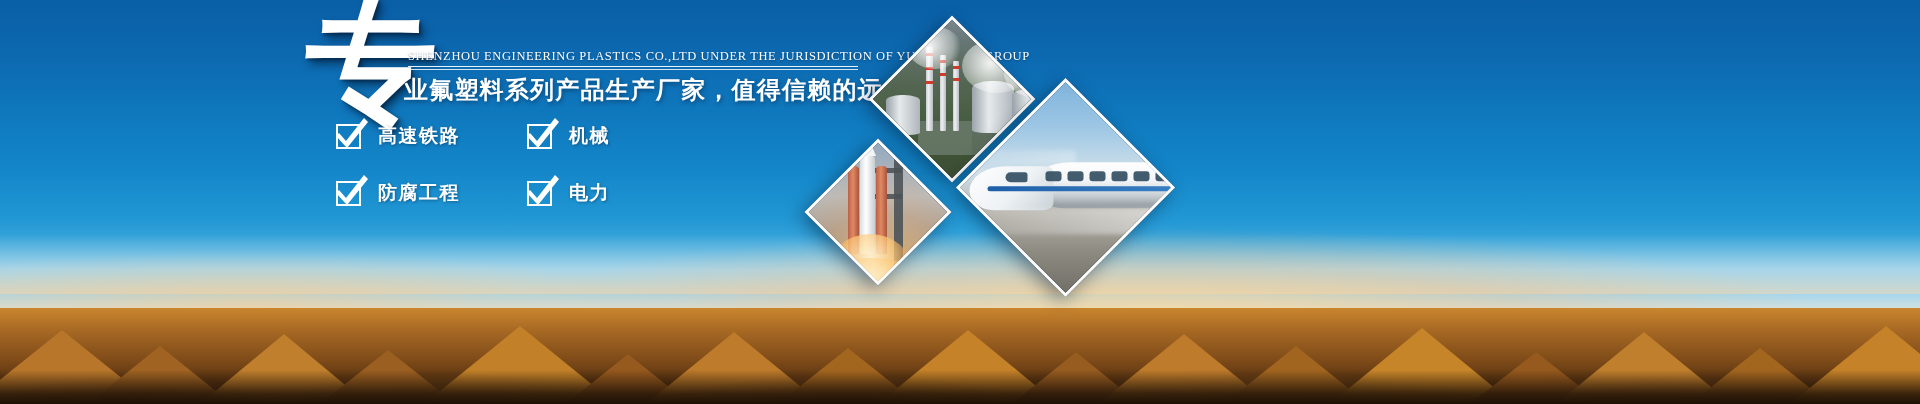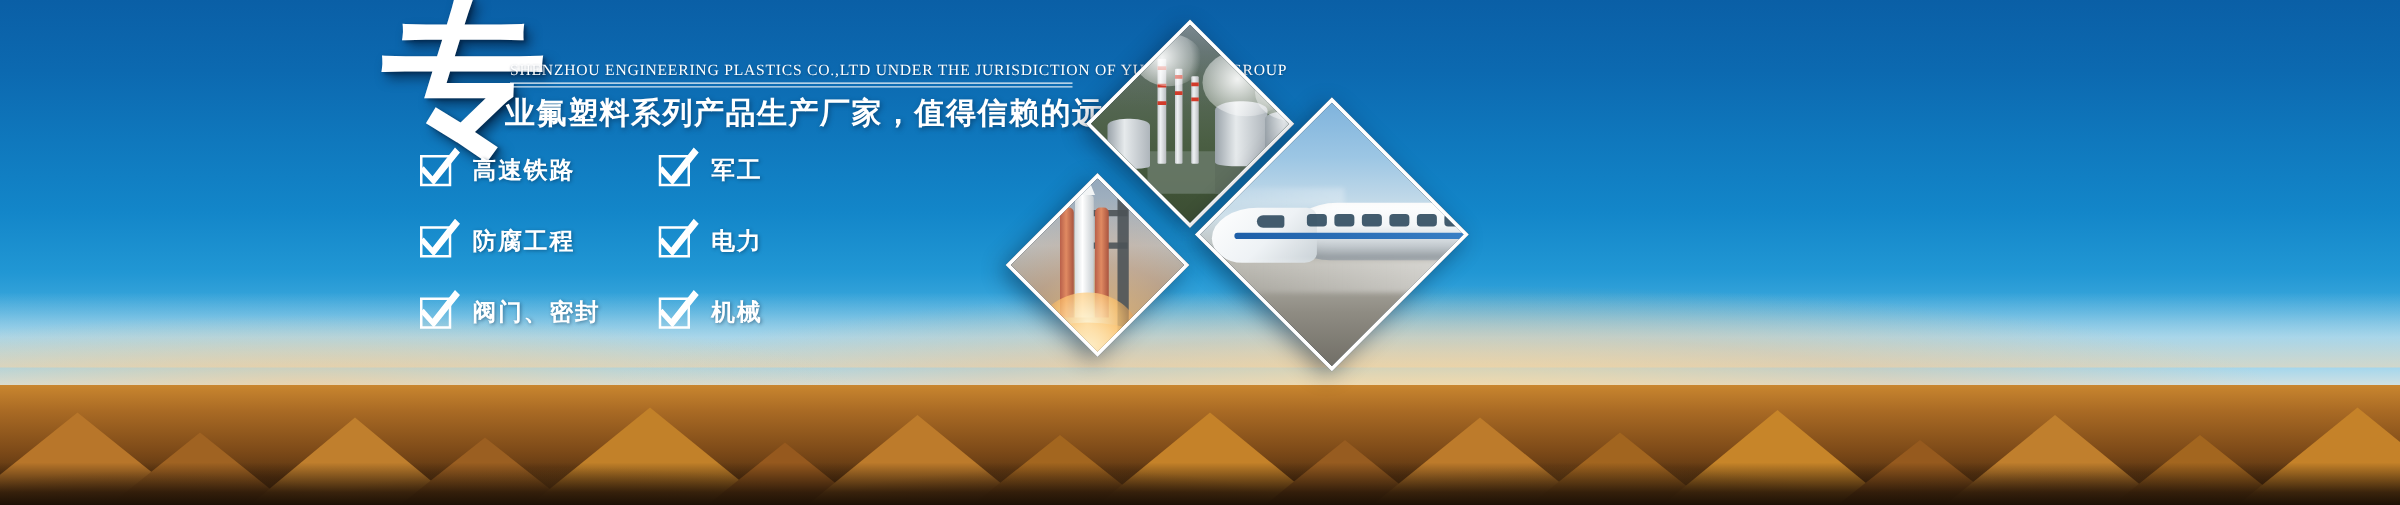--- a/index.html
+++ b/index.html
@@ -281,54 +281,38 @@
         <span class="check-label">高速铁路</span>
       </div>
       <div class="check-row">
         <span class="check-box">
           <svg class="tick" viewBox="0 0 34 32">
               <path d="M4 16 L11 24 L29 1 L33 5 L12 31 L1 19 Z"></path>
             </svg>
         </span>
         <span class="check-label">防腐工程</span>
       </div>
-      <div class="check-row">
-        <span class="check-box">
-          <svg class="tick" viewBox="0 0 34 32">
-              <path d="M4 16 L11 24 L29 1 L33 5 L12 31 L1 19 Z"></path>
-            </svg>
-        </span>
-        <span class="check-label">阀门、密封</span>
-      </div>
     </div>
 
     <div class="checks col2">
       <div class="check-row">
         <span class="check-box">
           <svg class="tick" viewBox="0 0 34 32">
               <path d="M4 16 L11 24 L29 1 L33 5 L12 31 L1 19 Z"></path>
             </svg>
         </span>
-        <span class="check-label">军工</span>
+        <span class="check-label">机械</span>
       </div>
       <div class="check-row">
         <span class="check-box">
           <svg class="tick" viewBox="0 0 34 32">
               <path d="M4 16 L11 24 L29 1 L33 5 L12 31 L1 19 Z"></path>
             </svg>
         </span>
         <span class="check-label">电力</span>
-      </div>
-      <div class="check-row">
-        <span class="check-box">
-          <svg class="tick" viewBox="0 0 34 32">
-              <path d="M4 16 L11 24 L29 1 L33 5 L12 31 L1 19 Z"></path>
-            </svg>
-        </span>
-        <span class="check-label">机械</span>
       </div>
     </div>
 
     <div class="diamond" id="dia-plant">
       <div class="inner">
         <div class="plant-bldg" style="left:96px;top:152px;width:74px;height:34px;"></div>
         <div class="plant-bldg" style="left:150px;top:160px;width:58px;height:26px;background:#5d6d5d;"></div>
         <div class="stack" style="left:104px;top:78px;width:7px;height:84px;">
           <span class="band" style="top:6px;"></span>
             <span class="band" style="top:20px;"></span>

